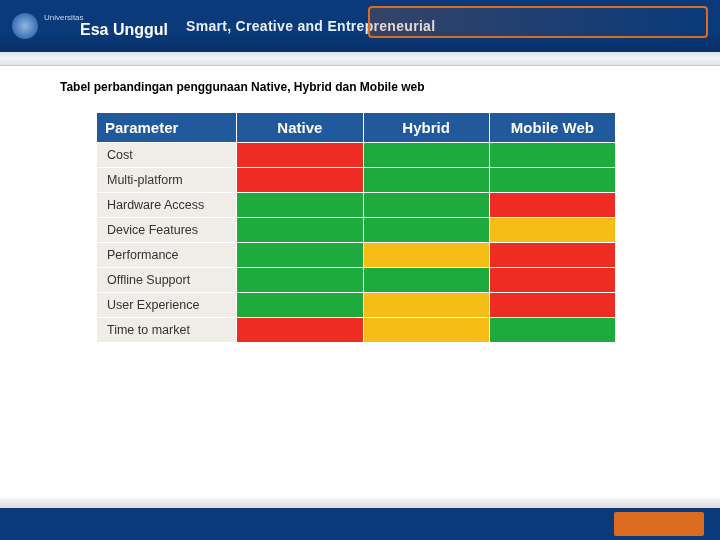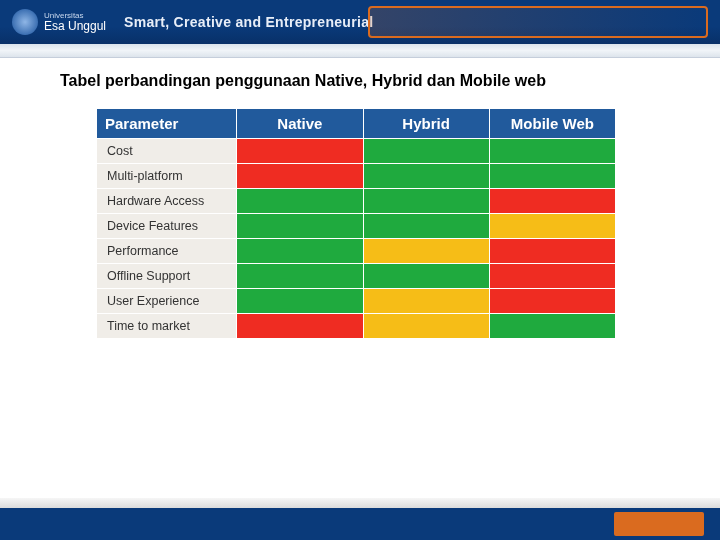--- a/index.html
+++ b/index.html
@@ -6,21 +6,21 @@
   body {
     width: 720px;
     height: 540px;
     font-family: Arial, Helvetica, sans-serif;
     background: #ffffff;
     overflow: hidden;
     position: relative;
   }
   .header-bar {
     width: 100%;
-    height: 44px;
+    height: 52px;
     background: linear-gradient(to bottom, #0a3a7a 0%, #0a3a7a 60%, #083068 100%);
     display: flex;
     align-items: center;
     padding: 0 12px;
     position: relative;
   }
   .logo {
     display: flex;
     align-items: center;
     gap: 6px;
@@ -31,21 +31,21 @@
     width: 26px;
     height: 26px;
     border-radius: 50%;
     background: radial-gradient(circle, #8fb6e6 0%, #3b6fb2 70%);
     display: flex;
     align-items: center;
     justify-content: center;
   }
   .logo-text { line-height: 1; }
   .logo-text .small { font-size: 8px; color: #c9d8ee; display:block; }
-  .logo-text .big { font-size: 12px; font-weight: normal; display:block; }
+  .logo-text .big { font-size: 16px; font-weight: bold; display:block;margin-left:36px; }
   .tagline {
     margin-left: 18px;
     color: #e8eef8;
     font-size: 14px;
     font-weight: 600;
     letter-spacing: 0.3px;
   }
   .orange-stripe {
     position: absolute;
     right: 12px;
@@ -58,21 +58,21 @@
   }
   .divider {
     height: 14px;
     background: linear-gradient(to bottom, #d9e2ec, #f0f4f8, #dde4ec);
     border-bottom: 1px solid #c5cedb;
   }
   .content {
     padding: 14px 60px 0 60px;
   }
   .title {
-    font-size: 16px;
+    font-size: 12px;
     font-weight: bold;
     color: #000;
     margin-bottom: 18px;
   }
   table.cmp {
     border-collapse: collapse;
     width: 520px;
     margin-left: 36px;
   }
   table.cmp th {

